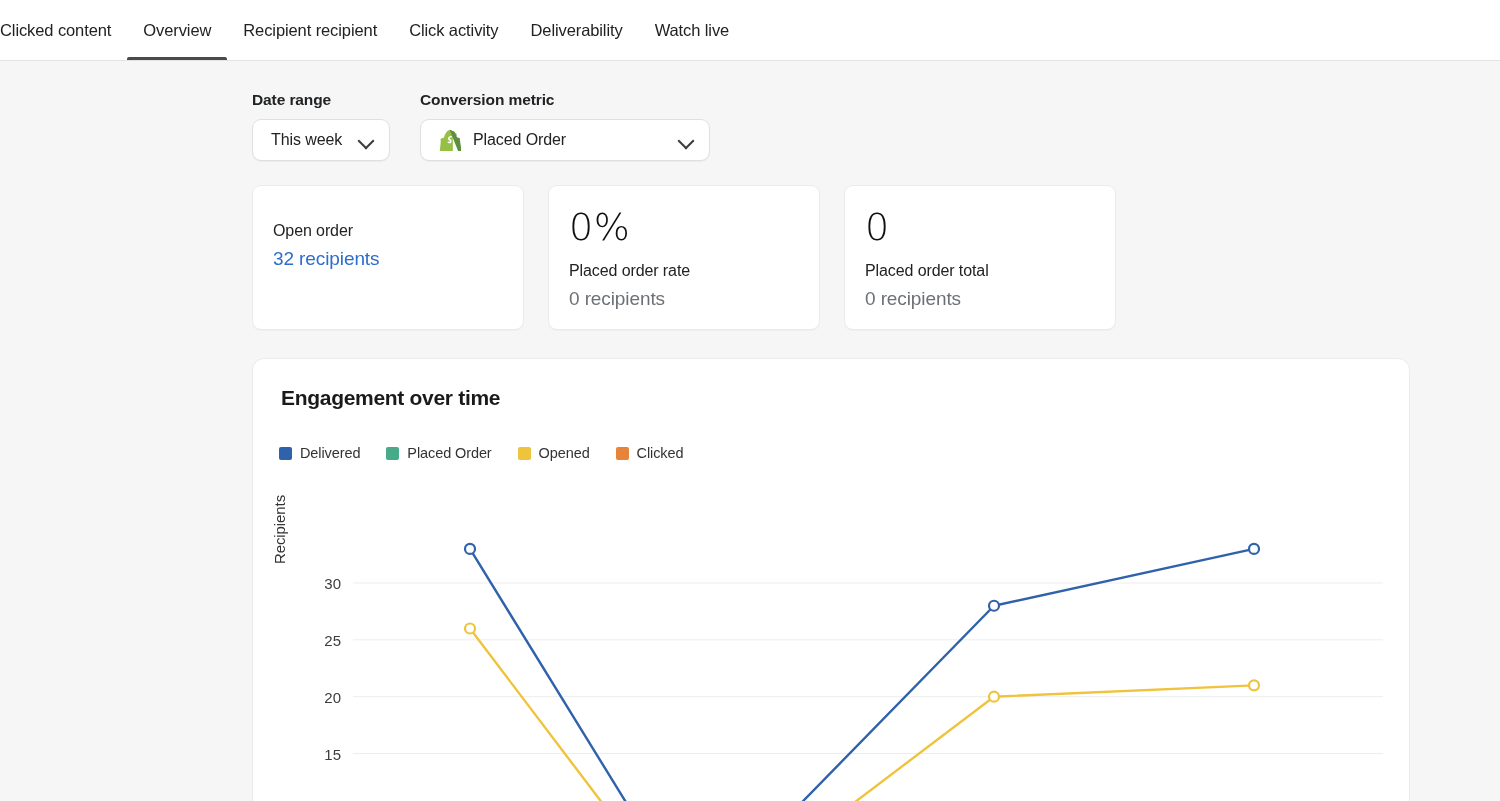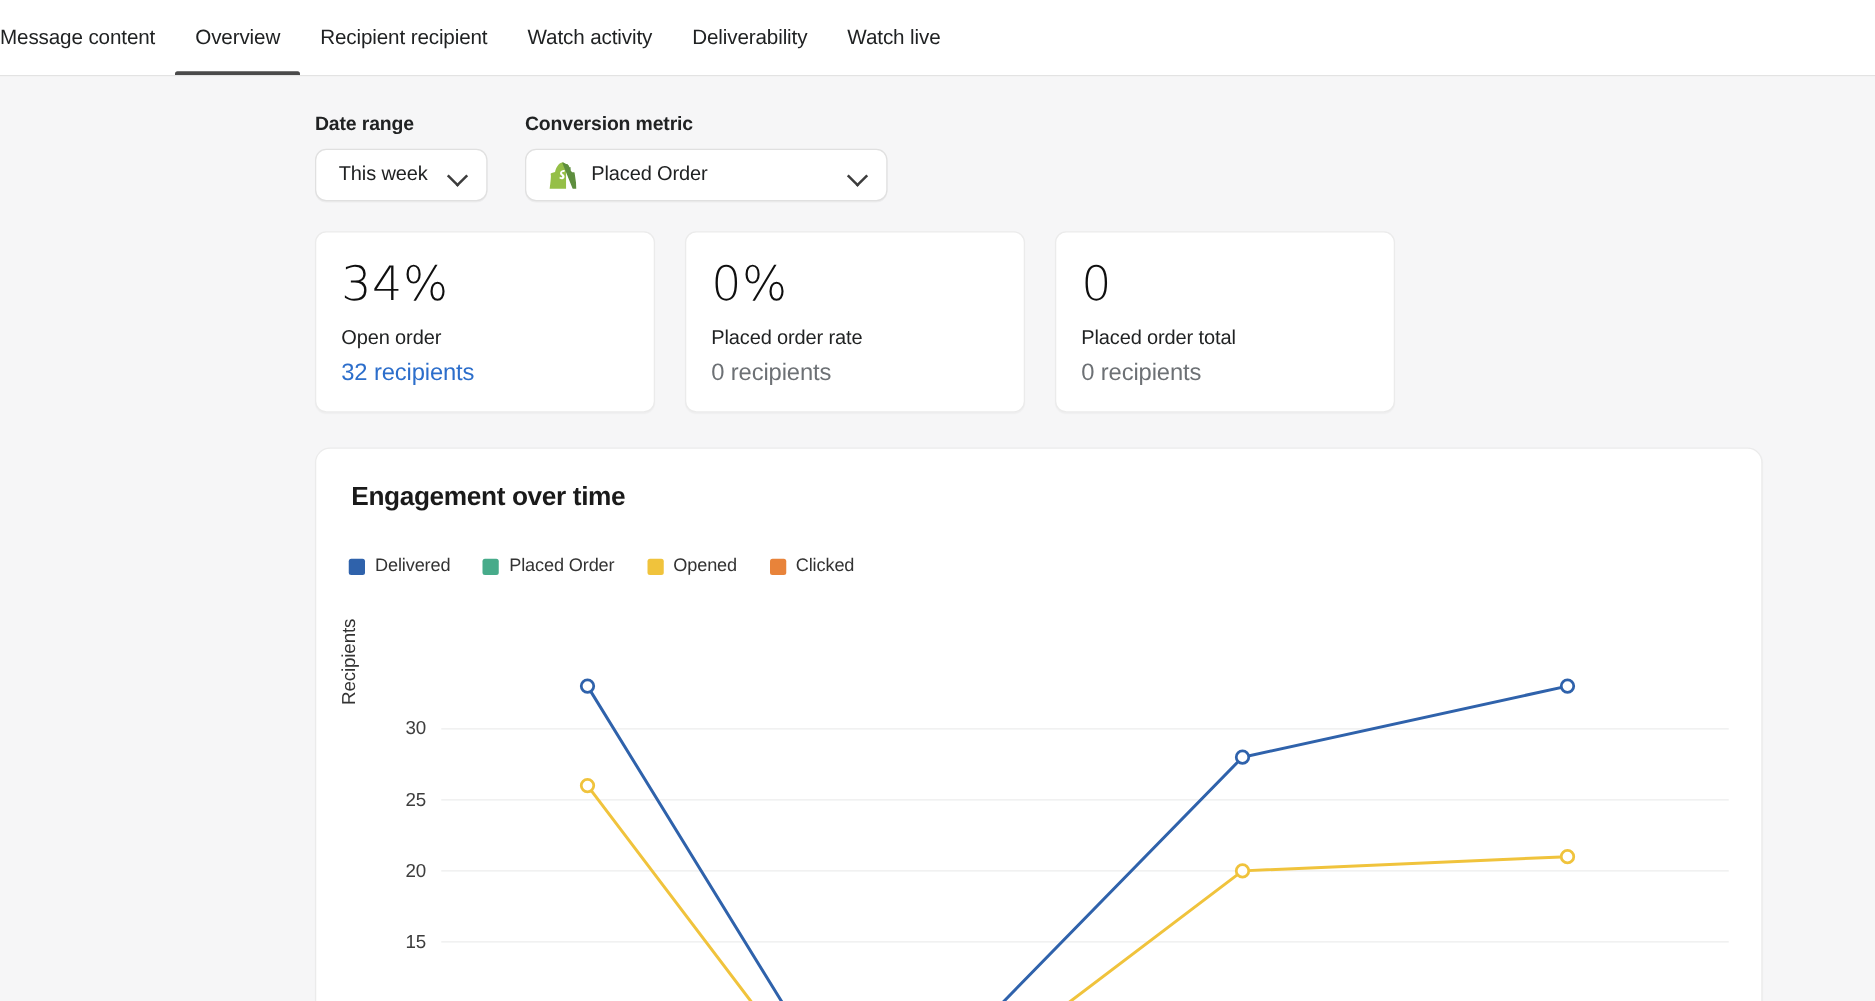--- a/index.html
+++ b/index.html
@@ -161,31 +161,31 @@
     text-align: right;
     font-size: 15px; color: #3d3d3d;
     transform: translateY(-50%);
   }
 </style>
 </head>
 <body>
 
 <div class="tabbar" id="tabbar">
     <div class="tab">
-      <span>Message content</span>
+      <span>Clicked content</span>
     </div>
     <div class="tab">
       <span>Overview</span>
       <span class="tab-underline"></span>
     </div>
     <div class="tab">
       <span>Recipient recipient</span>
     </div>
     <div class="tab">
-      <span>Watch activity</span>
+      <span>Click activity</span>
     </div>
     <div class="tab">
       <span>Deliverability</span>
     </div>
     <div class="tab">
       <span>Watch live</span>
     </div>
   </div>
 
 <div class="page">
@@ -213,21 +213,20 @@
         </span>
         <span class="select-value">Placed Order</span>
         <span class="chev"></span>
       </div>
     </div>
 
   </div>
 
   <div class="cards" id="cards">
       <div class="card">
-        <div class="card-value">34%</div>
         <div class="card-title">Open order</div>
         <div class="card-sub link">32 recipients</div>
       </div>
       <div class="card">
         <div class="card-value">0%</div>
         <div class="card-title">Placed order rate</div>
         <div class="card-sub muted">0 recipients</div>
       </div>
       <div class="card">
         <div class="card-value">0</div>

